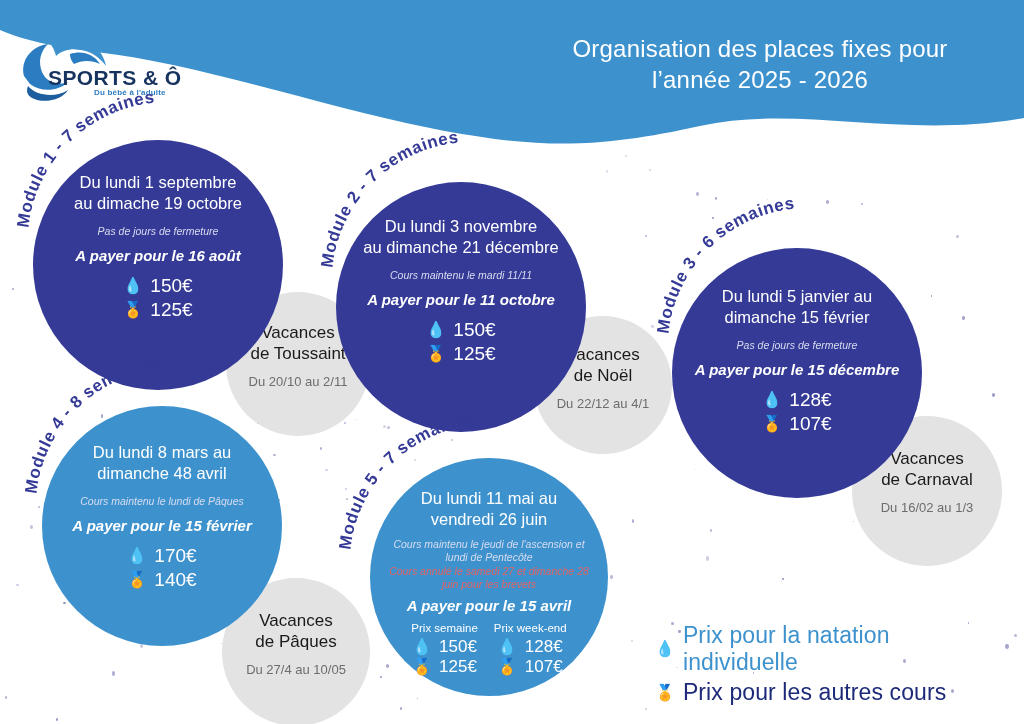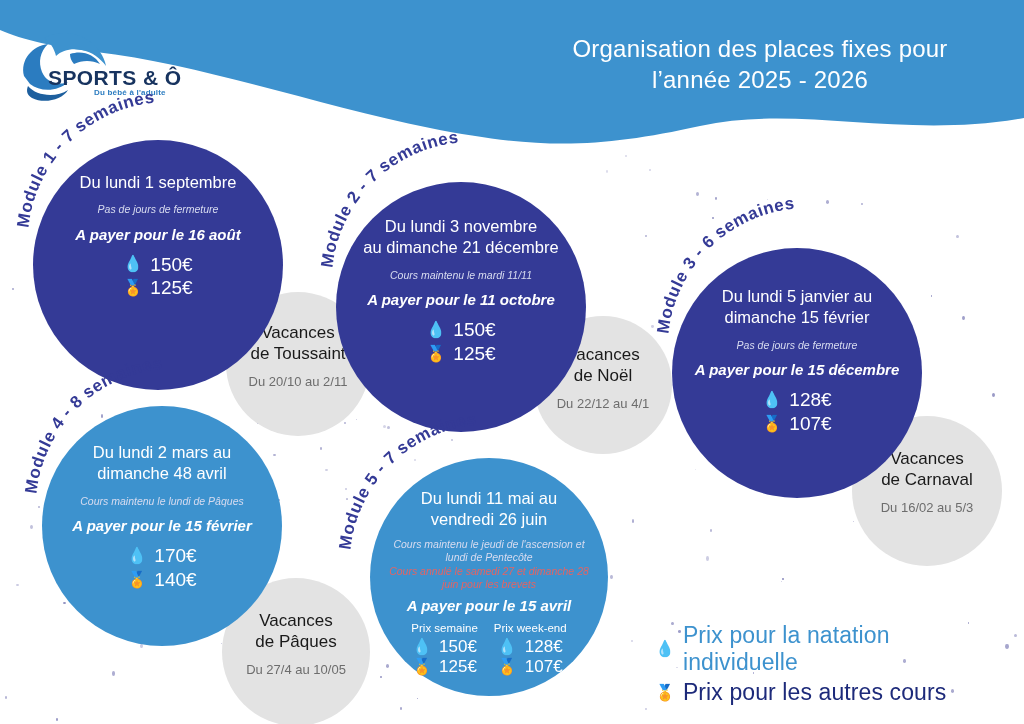--- a/index.html
+++ b/index.html
@@ -258,38 +258,39 @@
       <div class="vac-range">Du 22/12 au 4/1</div>
     </div>
   </div>
 
   <div class="bubble grey" style="left:852px;top:416px;width:150px;height:150px;">
     <div class="vcontent" style="top:32px;">
       <div class="vac-title">
         <span>Vacances</span><br>
         <span>de Carnaval</span>
       </div>
-      <div class="vac-range">Du 16/02 au 5/3</div>
+      <div class="vac-range">Du 16/02 au 1/3</div>
     </div>
   </div>
 
   <div class="bubble grey" style="left:222px;top:578px;width:148px;height:148px;">
     <div class="vcontent" style="top:32px;">
       <div class="vac-title">
         <span>Vacances</span><br>
         <span>de Pâques</span>
       </div>
       <div class="vac-range">Du 27/4 au 10/05</div>
     </div>
   </div>
 
   <div class="bubble navy" style="left:33px;top:140px;width:250px;height:250px;">
     <div class="bcontent" style="top:32px;">
       <div class="b-dates">
         <span>Du lundi 1 septembre</span><br>
+        <span>au dimache 19 octobre</span>
       </div>
       <div class="b-note">Pas de jours de fermeture</div>
       <div class="b-pay">A payer pour le 16 août</div>
       <div class="b-prices">
         <div class="price-row">
           <span class="ico">💧</span>
           <span>150€</span>
         </div>
         <div class="price-row">
           <span class="ico">🏅</span>
@@ -355,21 +356,21 @@
   <div class="arc" style="left:648px;top:212px;">
     <svg width="270" height="130" viewBox="0 0 270 130">
       <path id="arc3" d="M20,128 A140,140 0 0 1 238,20" fill="none"></path>
       <text><textPath href="#arc3" startOffset="2%">Module 3 - 6 semaines</textPath></text>
     </svg>
   </div>
 
   <div class="bubble lblue" style="left:42px;top:406px;width:240px;height:240px;">
     <div class="bcontent" style="top:36px;">
       <div class="b-dates">
-        <span>Du lundi 2 mars au</span><br>
+        <span>Du lundi 8 mars au</span><br>
         <span>dimanche 48 avril</span>
       </div>
       <div class="b-note">Cours maintenu le lundi de Pâques</div>
       <div class="b-pay">A payer pour le 15 février</div>
       <div class="b-prices">
         <div class="price-row">
           <span class="ico">💧</span>
           <span>170€</span>
         </div>
         <div class="price-row">

